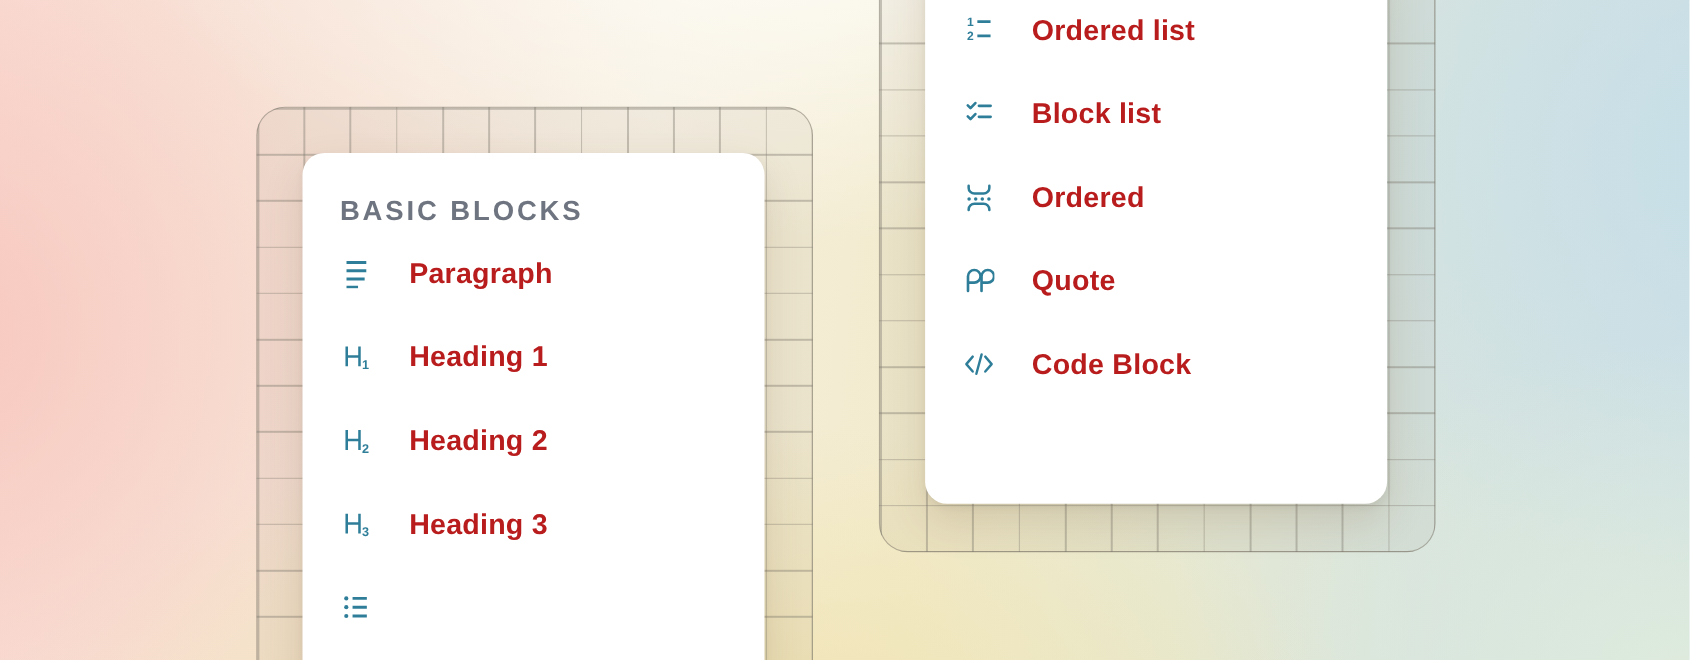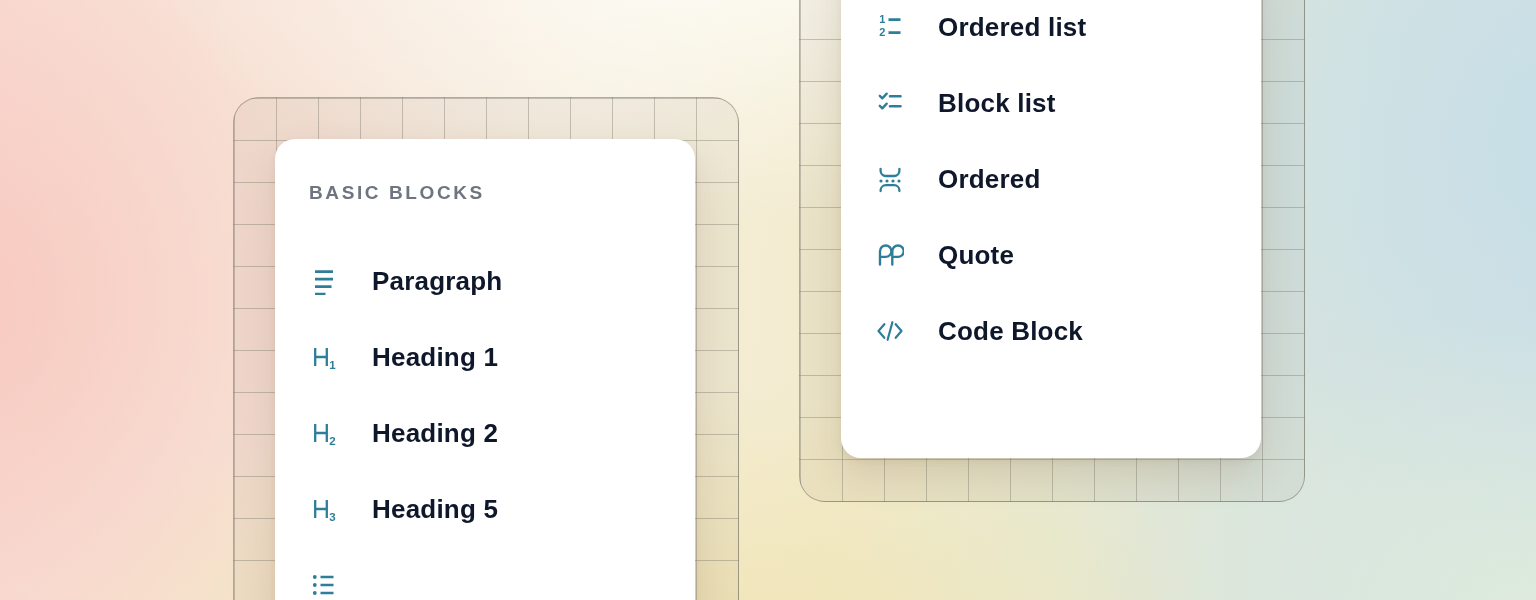--- a/index.html
+++ b/index.html
@@ -28,27 +28,27 @@
   }
   #grid-left{left:233px;top:97px;width:504px;height:560px;}
   #grid-right{left:799px;top:-46px;width:504px;height:546px;}
   .card{
     position:absolute;background:#fff;border-radius:20px;box-sizing:border-box;
     box-shadow:0 16px 36px rgba(110,80,50,.16),0 3px 8px rgba(0,0,0,.05);
   }
   #card-left{left:275px;top:139px;width:420px;height:560px;padding-top:44px;}
   #card-right{left:841px;top:-60px;width:420px;height:518px;padding-top:49px;}
   .card-header{
-    margin:0 0 41px 34px;font-size:19px;line-height:19px;font-weight:700;
+    margin:0 0 8px 34px;font-size:25px;line-height:19px;font-weight:700;
     letter-spacing:2.6px;color:#6F7580;
   }
   .menu-item{display:flex;align-items:center;height:76px;padding-left:35px;cursor:pointer;}
   .menu-item .icon{width:28px;height:28px;margin-right:34px;flex:none;color:#2F7E99;}
   .menu-item .icon svg{display:block;}
-  .menu-item .label{font-size:26px;font-weight:600;color:#0f172a;letter-spacing:.2px;white-space:nowrap;}
+  .menu-item .label{font-size:26px;font-weight:600;color:#b91c1c;letter-spacing:.2px;white-space:nowrap;}
 </style>
 </head>
 <body>
 
 <div class="bg"></div>
 
 <div class="grid-panel" id="grid-left"></div>
 <div class="grid-panel" id="grid-right"></div>
 
 <div class="card" id="card-left">
@@ -80,21 +80,21 @@
         </span>
         <span class="label">Heading 2</span>
       </div>
       <div class="menu-item">
         <span class="icon">
           <svg viewBox="0 0 28 28" width="28" height="28" fill="none" stroke="currentColor" stroke-width="2.3">
             <path d="M5.2 5v18M16.8 5v18M5.2 14h11.6"></path>
             <text x="19.2" y="25.5" font-size="11.5" fill="currentColor" stroke="none" font-family="Liberation Sans, sans-serif" font-weight="700">3</text>
           </svg>
         </span>
-        <span class="label">Heading 5</span>
+        <span class="label">Heading 3</span>
       </div>
       <div class="menu-item">
         <span class="icon">
           <svg viewBox="0 0 28 28" width="28" height="28" fill="none" stroke="currentColor" stroke-width="2.6">
             <path d="M10.5 6h13M10.5 14h13M10.5 22h13"></path>
             <g fill="currentColor" stroke="none">
               <circle cx="4.8" cy="6" r="1.9"></circle>
               <circle cx="4.8" cy="14" r="1.9"></circle>
               <circle cx="4.8" cy="22" r="1.9"></circle>
             </g>

